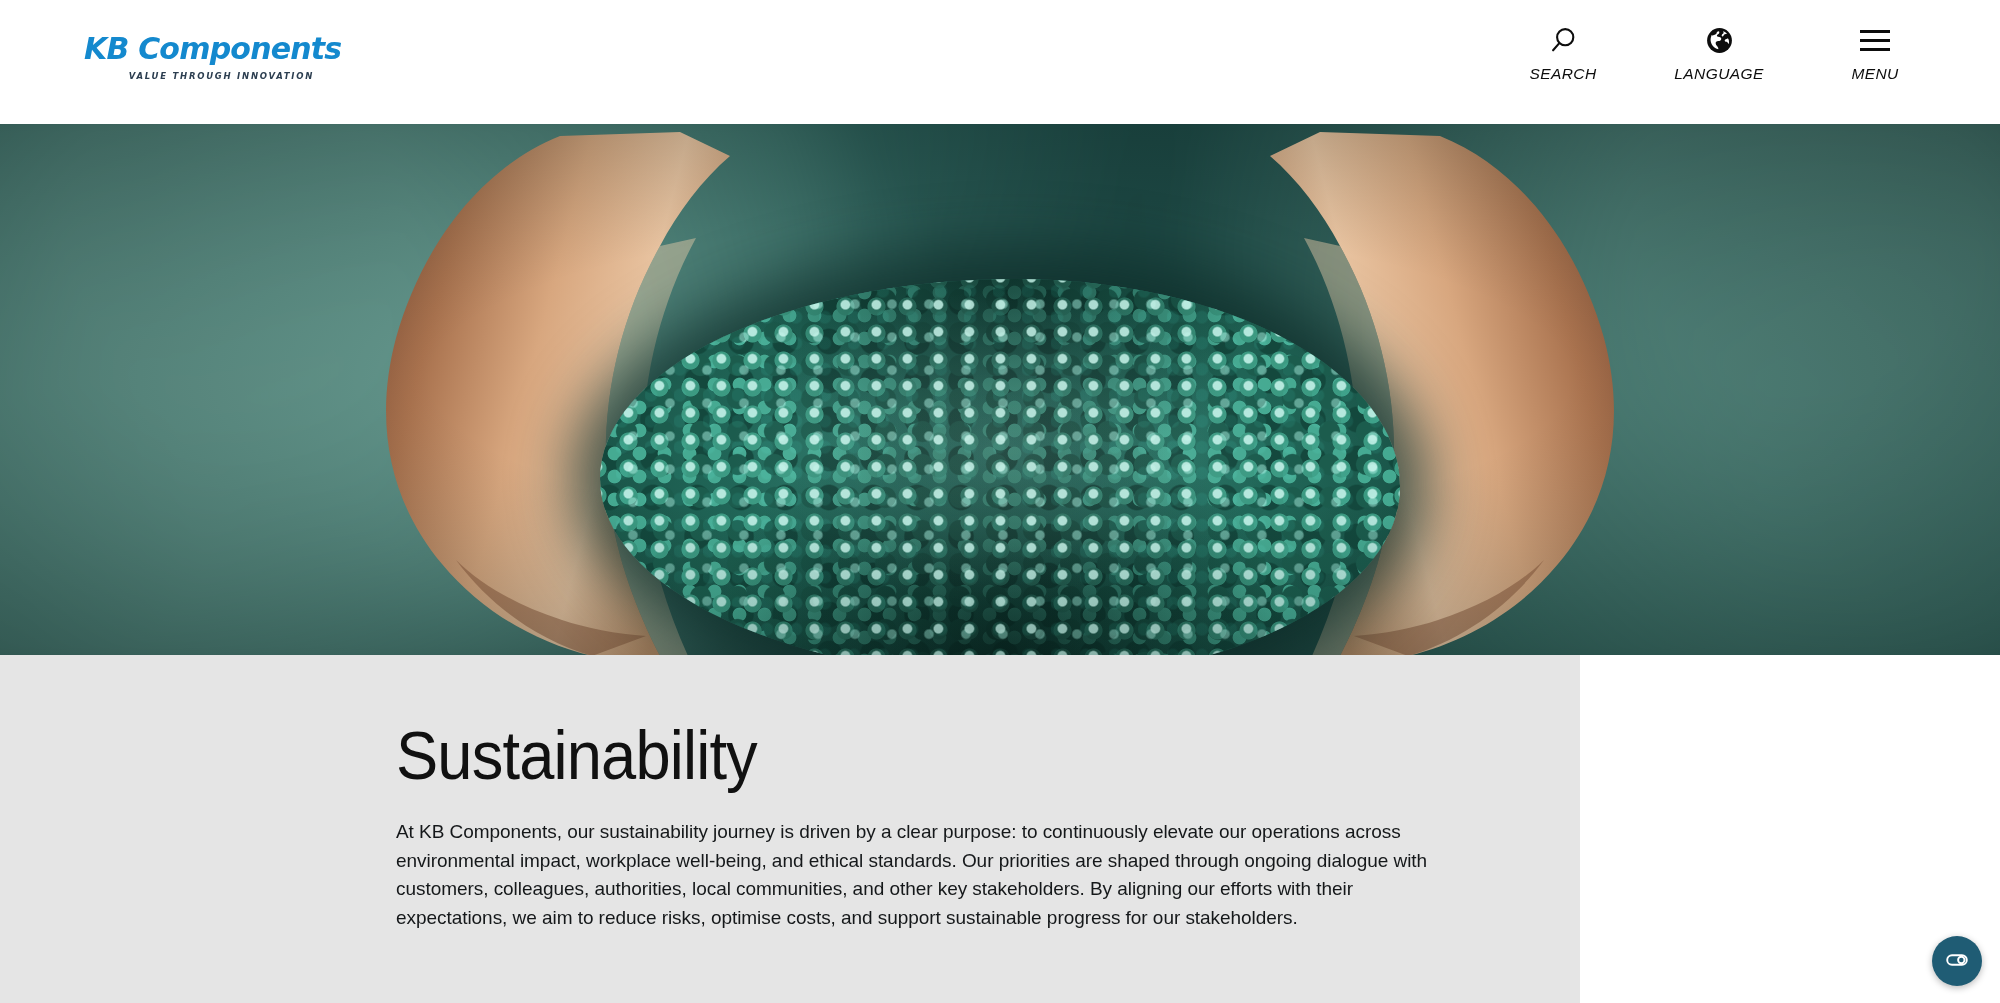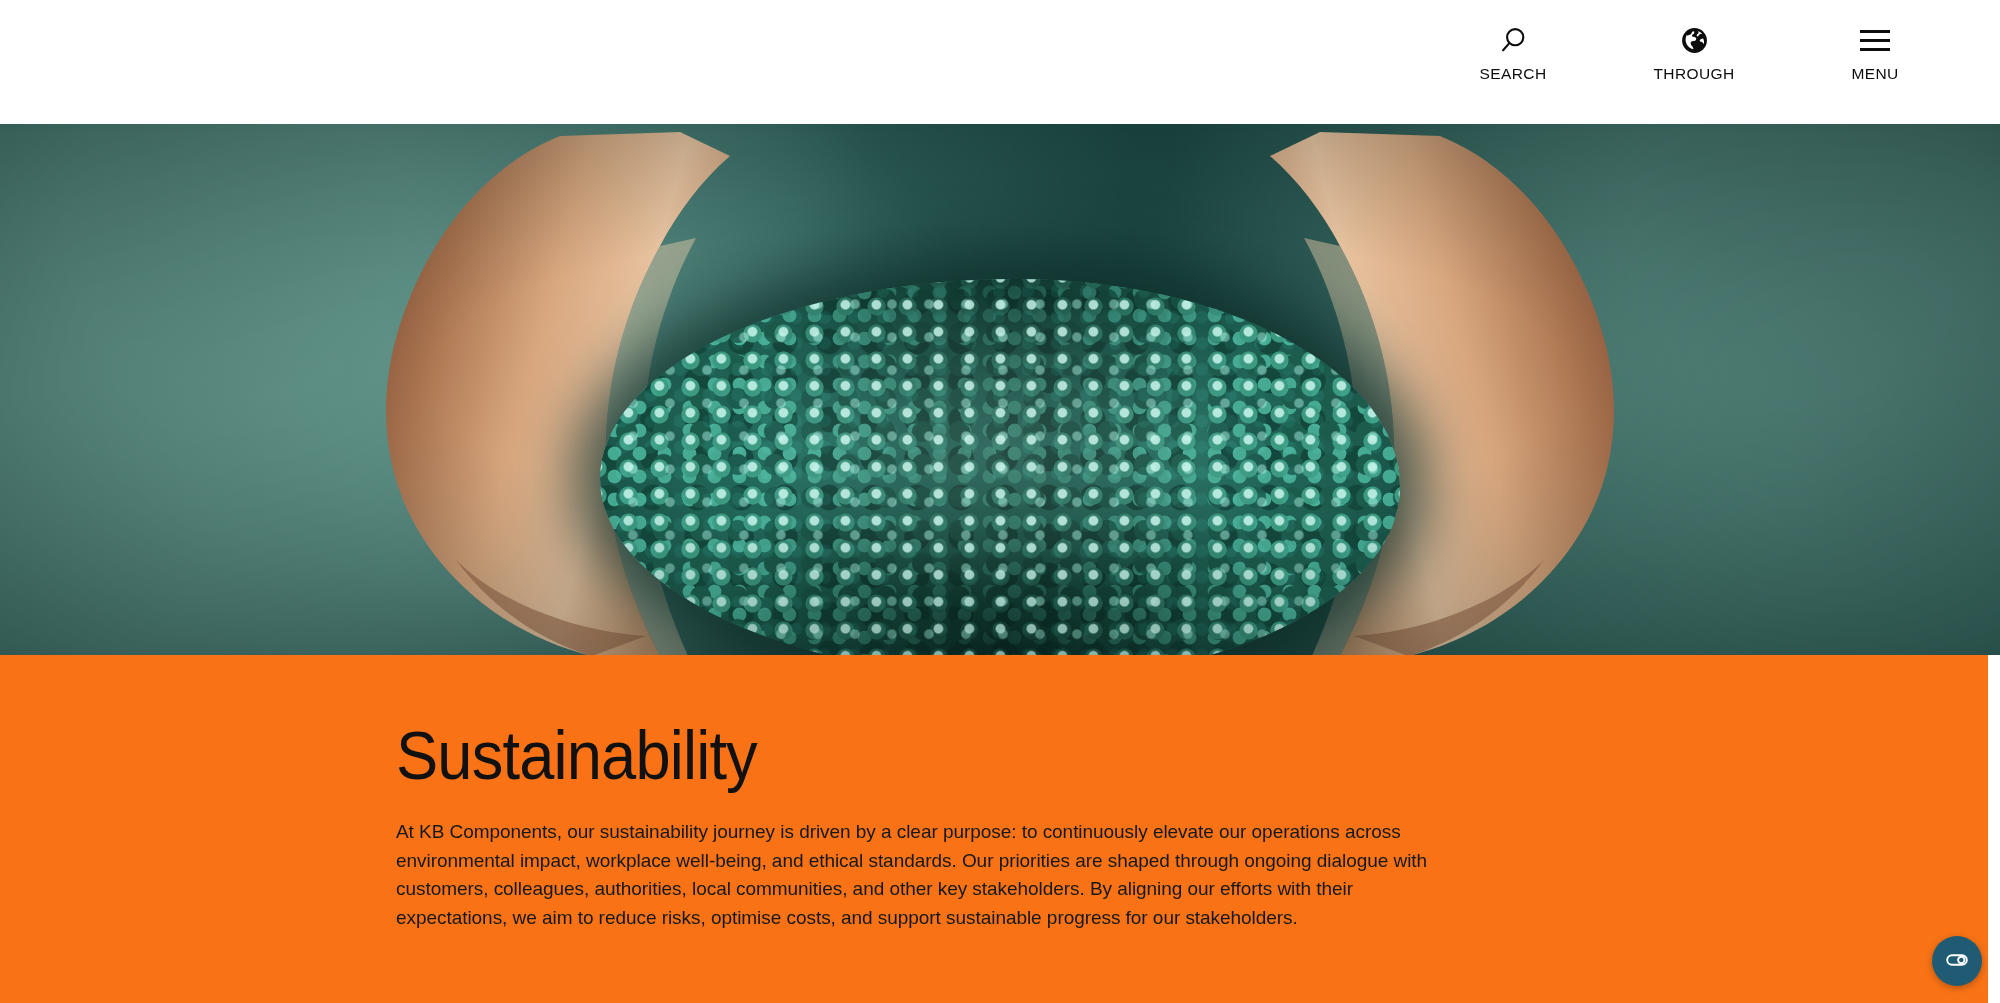--- a/index.html
+++ b/index.html
@@ -65,21 +65,22 @@
     line-height: 11px;
     white-space: nowrap;
   }
 
   .header-nav {
     position: absolute;
     right: 70px;
     top: 20px;
     display: flex;
     align-items: center;
-    gap: 71px;
+    gap: 46px;
+    font-style: italic;
   }
 
   .nav-item {
     display: flex;
     flex-direction: column;
     align-items: center;
     justify-content: flex-start;
     width: 110px;
     cursor: pointer;
     background: none;
@@ -205,23 +206,23 @@
     position: absolute;
     inset: 0;
     background: radial-gradient(ellipse at 50% 48%, rgba(0,0,0,0) 40%, rgba(6,26,24,0.38) 100%);
     pointer-events: none;
   }
 
   
   .main {
     position: absolute;
     top: 655px; left: 0;
-    width: 1988px;
+    width: 1580px;
     height: 348px;
-    background: #f97316;
+    background: #e5e5e5;
   }
 
   .content-wrap {
     position: absolute;
     left: 396px;
     top: 0;
     width: 1100px;
   }
 
   .page-title {
@@ -266,20 +267,24 @@
     z-index: 40;
   }
 </style>
 </head>
 <body>
 
 <div class="page">
 
   <header class="site-header">
 
+    <a class="logo-block" href="#">
+      <span class="logo-wordmark">KB Components</span>
+      <span class="logo-tagline">VALUE THROUGH INNOVATION</span>
+    </a>
 
     <nav class="header-nav">
 
       <a class="nav-item" href="#">
         <span class="nav-icon">
           <svg width="26" height="27" viewBox="0 0 26 27" fill="none">
             <circle cx="15.2" cy="10.2" r="8.1" stroke="#0d0d0d" stroke-width="2.1"></circle>
             <line x1="9.3" y1="16.1" x2="3.1" y2="23.3" stroke="#0d0d0d" stroke-width="2.1" stroke-linecap="round"></line>
           </svg>
         </span>
@@ -288,21 +293,21 @@
 
       <a class="nav-item" href="#">
         <span class="nav-icon">
           <svg width="27" height="27" viewBox="0 0 27 27">
             <circle cx="13.5" cy="13.5" r="12.4" fill="#0d0d0d"></circle>
             <path d="M4.8 8.2c1.9 .6 3.4 .1 4.9 -.9 1.3 -.9 .6 -2.4 2.1 -2.9 1.3 -.4 1.9 .7 1.3 1.8 -.6 1.1 -2.4 1.2 -2.2 2.5 .2 1.2 2.0 1.1 3.3 1.6 1.5 .6 1.3 2.4 .2 3.1 -1.2 .8 -3.1 .3 -4.2 1.4 -1.0 1.0 -.4 2.7 .4 3.8 .8 1.1 2.0 2.2 1.7 3.6 -2.2 -.4 -4.2 -1.6 -5.6 -3.4 -1.5 -1.9 -2.3 -4.3 -2.1 -6.7 .1 -1.4 .5 -2.8 1.2 -4.0z" fill="#ffffff"></path>
             <path d="M17.4 4.2c1.4 .6 2.6 1.5 3.6 2.6 -.9 .5 -1.9 .2 -2.7 .7 -.8 .5 -.5 1.7 -1.5 1.9 -.9 .2 -1.4 -.9 -.9 -1.7 .5 -.9 1.8 -1.0 1.7 -2.1 -.1 -.7 -.7 -1.0 -.2 -1.4z" fill="#ffffff"></path>
             <path d="M21.9 11.3c1.2 1.6 1.4 3.8 .9 5.7 -.8 -.4 -1.0 -1.4 -1.7 -1.9 -.8 -.6 -1.9 -.2 -2.3 -1.1 -.4 -1.0 .7 -1.6 1.5 -1.9 .7 -.3 1.3 -.5 1.6 -.8z" fill="#ffffff"></path>
           </svg>
         </span>
-        <span class="nav-label">THROUGH</span>
+        <span class="nav-label">LANGUAGE</span>
       </a>
 
       <a class="nav-item" href="#">
         <span class="nav-icon">
           <span class="burger">
             <span></span>
               <span></span>
               <span></span>
           </span>
         </span>

